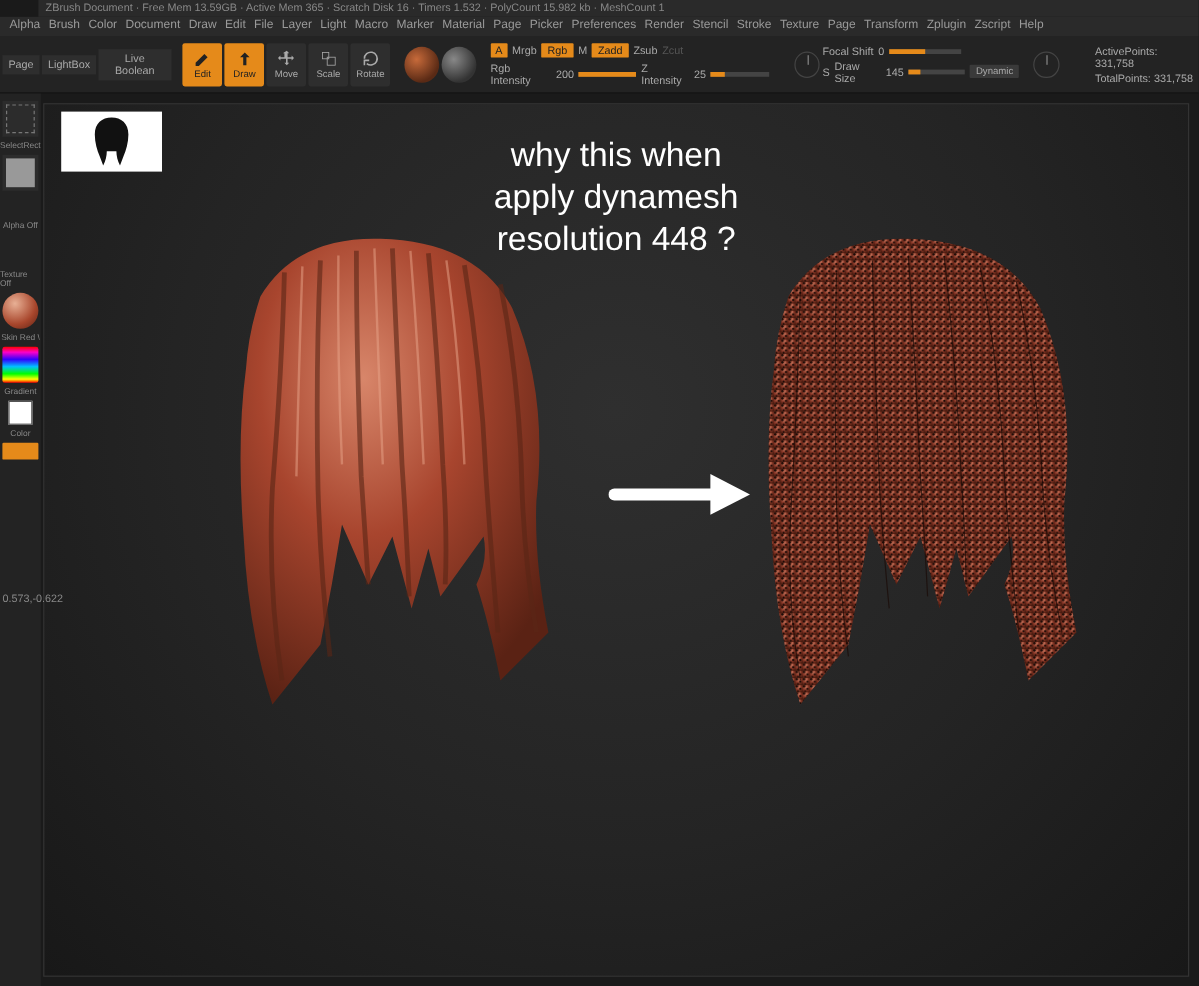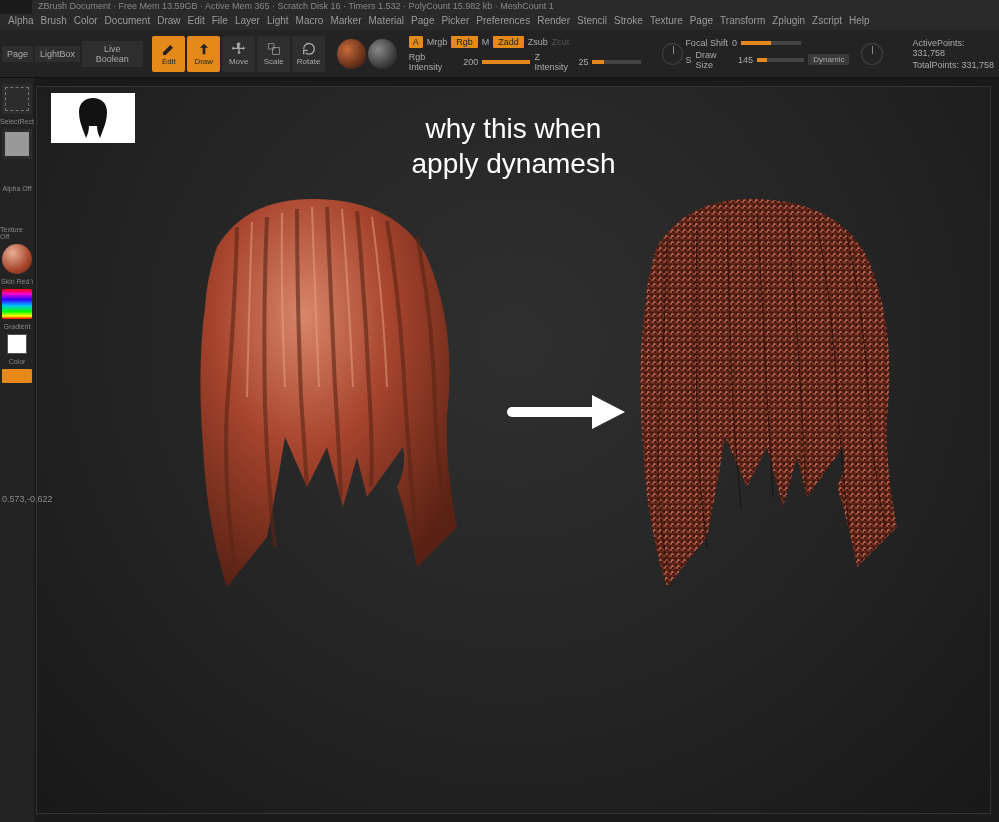--- a/index.html
+++ b/index.html
@@ -204,20 +204,21 @@
   <div class="viewport">
     <div class="thumbnail">
       <svg viewBox="0 0 40 44">
         <path fill="#111" d="M20 2c8 0 14 5 14 14 0 7-2 13-4 18l-3 8c-2-4-3-8-3-12h-8c0 4-1 8-3 12l-3-8c-2-5-4-11-4-18C6 7 12 2 20 2z"></path>
       </svg>
     </div>
 
     <div class="annotation">
       <div>why this when</div>
       <div>apply dynamesh</div>
+      <div>resolution 448 ?</div>
     </div>
 
     <svg class="hair hair-left" viewBox="0 0 320 420">
       <defs>
         <radialGradient id="hairG" cx="40%" cy="30%" r="75%">
           <stop offset="0%" stop-color="#d8866a"></stop>
           <stop offset="45%" stop-color="#a8452e"></stop>
           <stop offset="100%" stop-color="#5a2214"></stop>
         </radialGradient>
       </defs>

